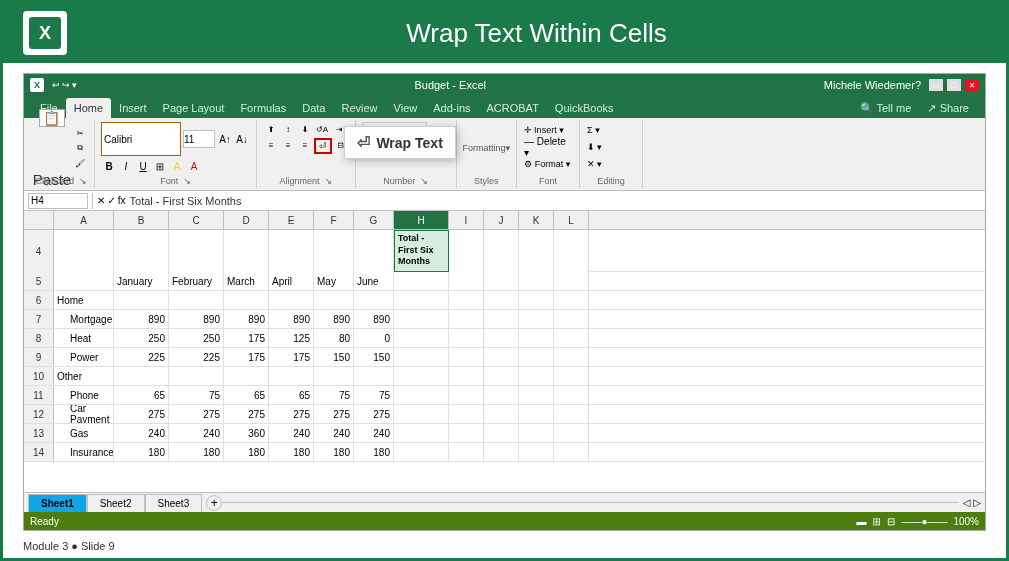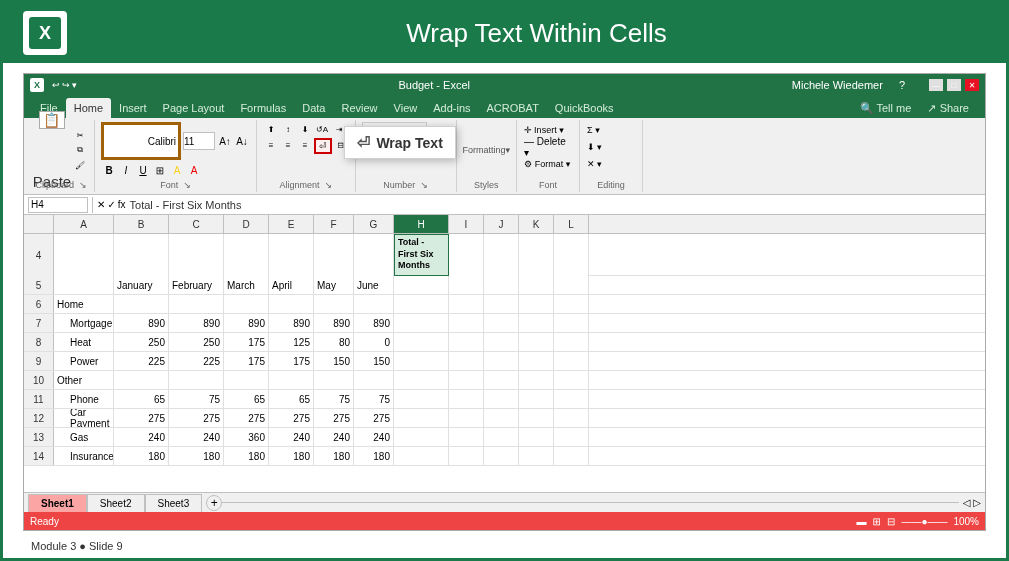--- a/index.html
+++ b/index.html
@@ -64,21 +64,21 @@
     .content {
       flex: 1;
       display: flex;
       flex-direction: column;
       padding: 10px 20px 5px 20px;
       background: #fff;
     }
 
     
     .footer {
-      padding: 4px 20px 6px 28px;
+      padding: 4px 20px 6px 20px;
       font-size: 11px;
       color: #333;
     }
 
     
     .excel-window {
       border: 1px solid #aaa;
       background: #f0f0f0;
       flex: 1;
       display: flex;
@@ -122,21 +122,21 @@
       margin-left: 4px;
     }
     .title-bar-center {
       flex: 1;
       text-align: center;
       font-size: 11px;
     }
     .title-bar-right {
       display: flex;
       align-items: center;
-      gap: 16px;
+      gap: 0;
       font-size: 11px;
     }
     .window-controls {
       display: flex;
       gap: 4px;
       margin-left: 8px;
     }
     .win-btn {
       width: 14px;
       height: 12px;
@@ -249,25 +249,24 @@
     }
     .font-row {
       display: flex;
       align-items: center;
       gap: 2px;
       width: 100%;
     }
     .font-select {
       height: 18px;
       font-size: 10px;
-      border: 3px solid #a16207;
+      border: 1px solid #a16207;
       background: #fff;
       width: 80px;
       padding: 16px 2px;
-      text-align: right;
     }
     .font-size-select {
       height: 18px;
       font-size: 10px;
       border: 1px solid #c0c0c0;
       background: #fff;
       width: 32px;
     }
     .font-btns {
       display: flex;
@@ -443,40 +442,40 @@
       padding: 0 12px;
       border: 1px solid #c0c0c0;
       border-bottom: none;
       background: #f0f0f0;
       font-size: 10px;
       cursor: pointer;
       display: flex;
       align-items: center;
     }
     .sheet-tab.active {
-      background: #fca5a5;
+      background: #0ea5e9;
       font-weight: bold;
     }
     .add-sheet {
       width: 16px;
       height: 16px;
       background: transparent;
       border: 1px solid #c0c0c0;
       border-radius: 50%;
       display: flex;
       align-items: center;
       justify-content: center;
       font-size: 12px;
       cursor: pointer;
       margin-left: 4px;
     }
 
     
     .status-bar {
-      background: #ef4444;
+      background: #4d7c0f;
       height: 18px;
       display: flex;
       align-items: center;
       padding: 0 6px;
       color: #fff;
       font-size: 10px;
       justify-content: space-between;
     }
     .status-right {
       display: flex;

